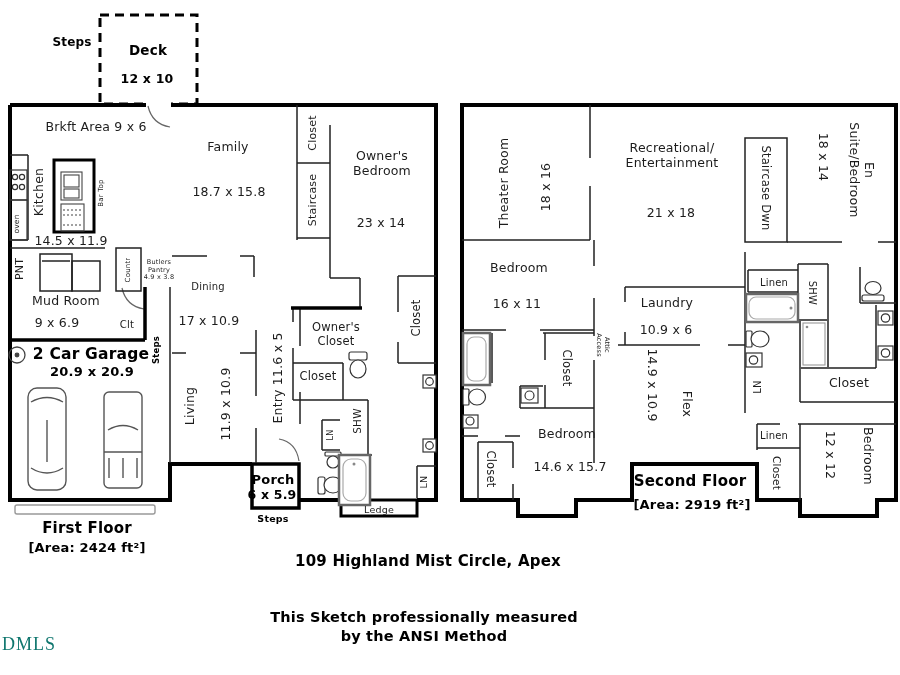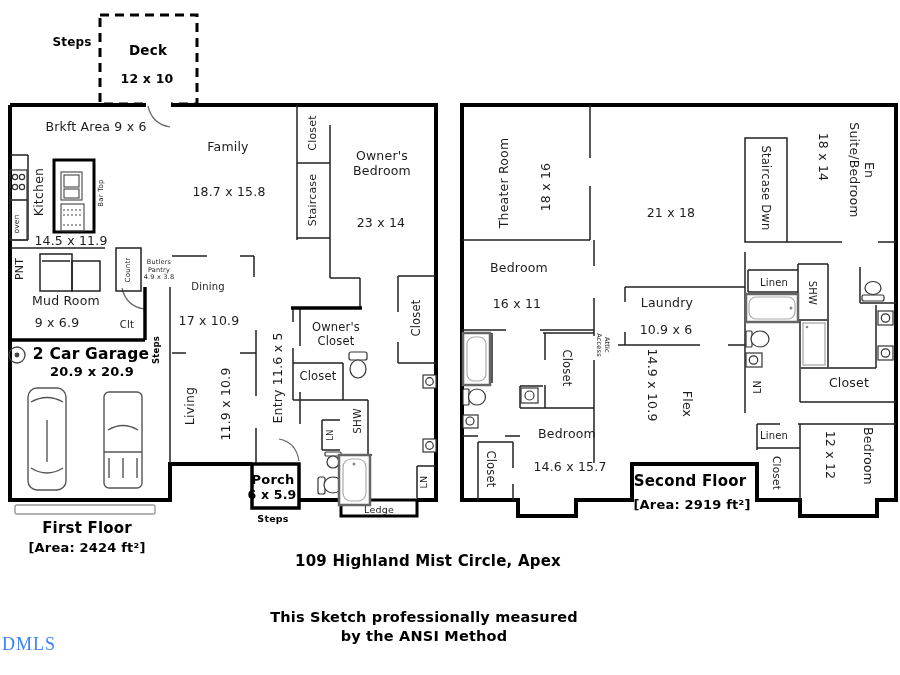--- a/index.html
+++ b/index.html
@@ -4,21 +4,21 @@
 <style>
   html,body{margin:0;padding:0;background:#fff;}
   #canvas{position:relative;width:900px;height:675px;background:#ffffff;overflow:hidden;
           font-family:"DejaVu Sans","Liberation Sans",sans-serif;}
   #plan-svg{position:absolute;left:0;top:0;}
   .lb{position:absolute;transform:translate(-50%,-50%);color:#1c1c1c;white-space:pre-line;
       text-align:center;line-height:1.18;letter-spacing:.2px;}
   .vup{transform:translate(-50%,-50%) rotate(-90deg);}
   .vdn{transform:translate(-50%,-50%) rotate(90deg);}
   .b{font-weight:bold;color:#000;}
-  .logo{font-family:"Liberation Serif","DejaVu Serif",serif;color:#3b82f6;letter-spacing:1px;}
+  .logo{font-family:"Liberation Serif","DejaVu Serif",serif;color:#0f766e;letter-spacing:1px;}
 </style>
 </head>
 <body>
 
 <div id="canvas">
 
 <svg id="plan-svg" width="900" height="675" viewBox="0 0 900 675">
 
   <g stroke="#000" stroke-width="4" fill="none">
     <path d="M10 105 H436 V500 H417"></path>
@@ -240,20 +240,22 @@
 <div class="lb vup" style="left:424px;top:482px;font-size:9.5px">LN</div>
 <div class="lb" style="left:379px;top:510px;font-size:9.5px">Ledge</div>
 <div class="lb b" style="left:273px;top:480px;font-size:13px">Porch</div>
 <div class="lb b" style="left:272px;top:495px;font-size:12.5px">6 x 5.9</div>
 <div class="lb b" style="left:273px;top:519px;font-size:9.5px">Steps</div>
 <div class="lb b" style="left:87px;top:529px;font-size:15px">First Floor</div>
 <div class="lb b" style="left:87px;top:548px;font-size:13px">[Area: 2424 ft²]</div>
 
 <div class="lb vup" style="left:504px;top:183px;font-size:12.5px">Theater Room</div>
 <div class="lb vup" style="left:546px;top:187px;font-size:12.5px">18 x 16</div>
+<div class="lb" style="left:672px;top:156px;font-size:12.5px">Recreational/
+Entertainment</div>
 <div class="lb" style="left:671px;top:213px;font-size:12.5px">21 x 18</div>
 <div class="lb vdn" style="left:765px;top:188px;font-size:11.5px">Staircase Dwn</div>
 <div class="lb vdn" style="left:861px;top:170px;font-size:12.5px">En Suite/Bedroom</div>
 <div class="lb vdn" style="left:823px;top:157px;font-size:12.5px">18 x 14</div>
 <div class="lb" style="left:519px;top:268px;font-size:12.5px">Bedroom</div>
 <div class="lb" style="left:517px;top:304px;font-size:12.5px">16 x 11</div>
 <div class="lb" style="left:667px;top:303px;font-size:12.5px">Laundry</div>
 <div class="lb" style="left:666px;top:330px;font-size:12.5px">10.9 x 6</div>
 <div class="lb" style="left:774px;top:283px;font-size:10px">Linen</div>
 <div class="lb vdn" style="left:812px;top:293px;font-size:10px">SHW</div>

